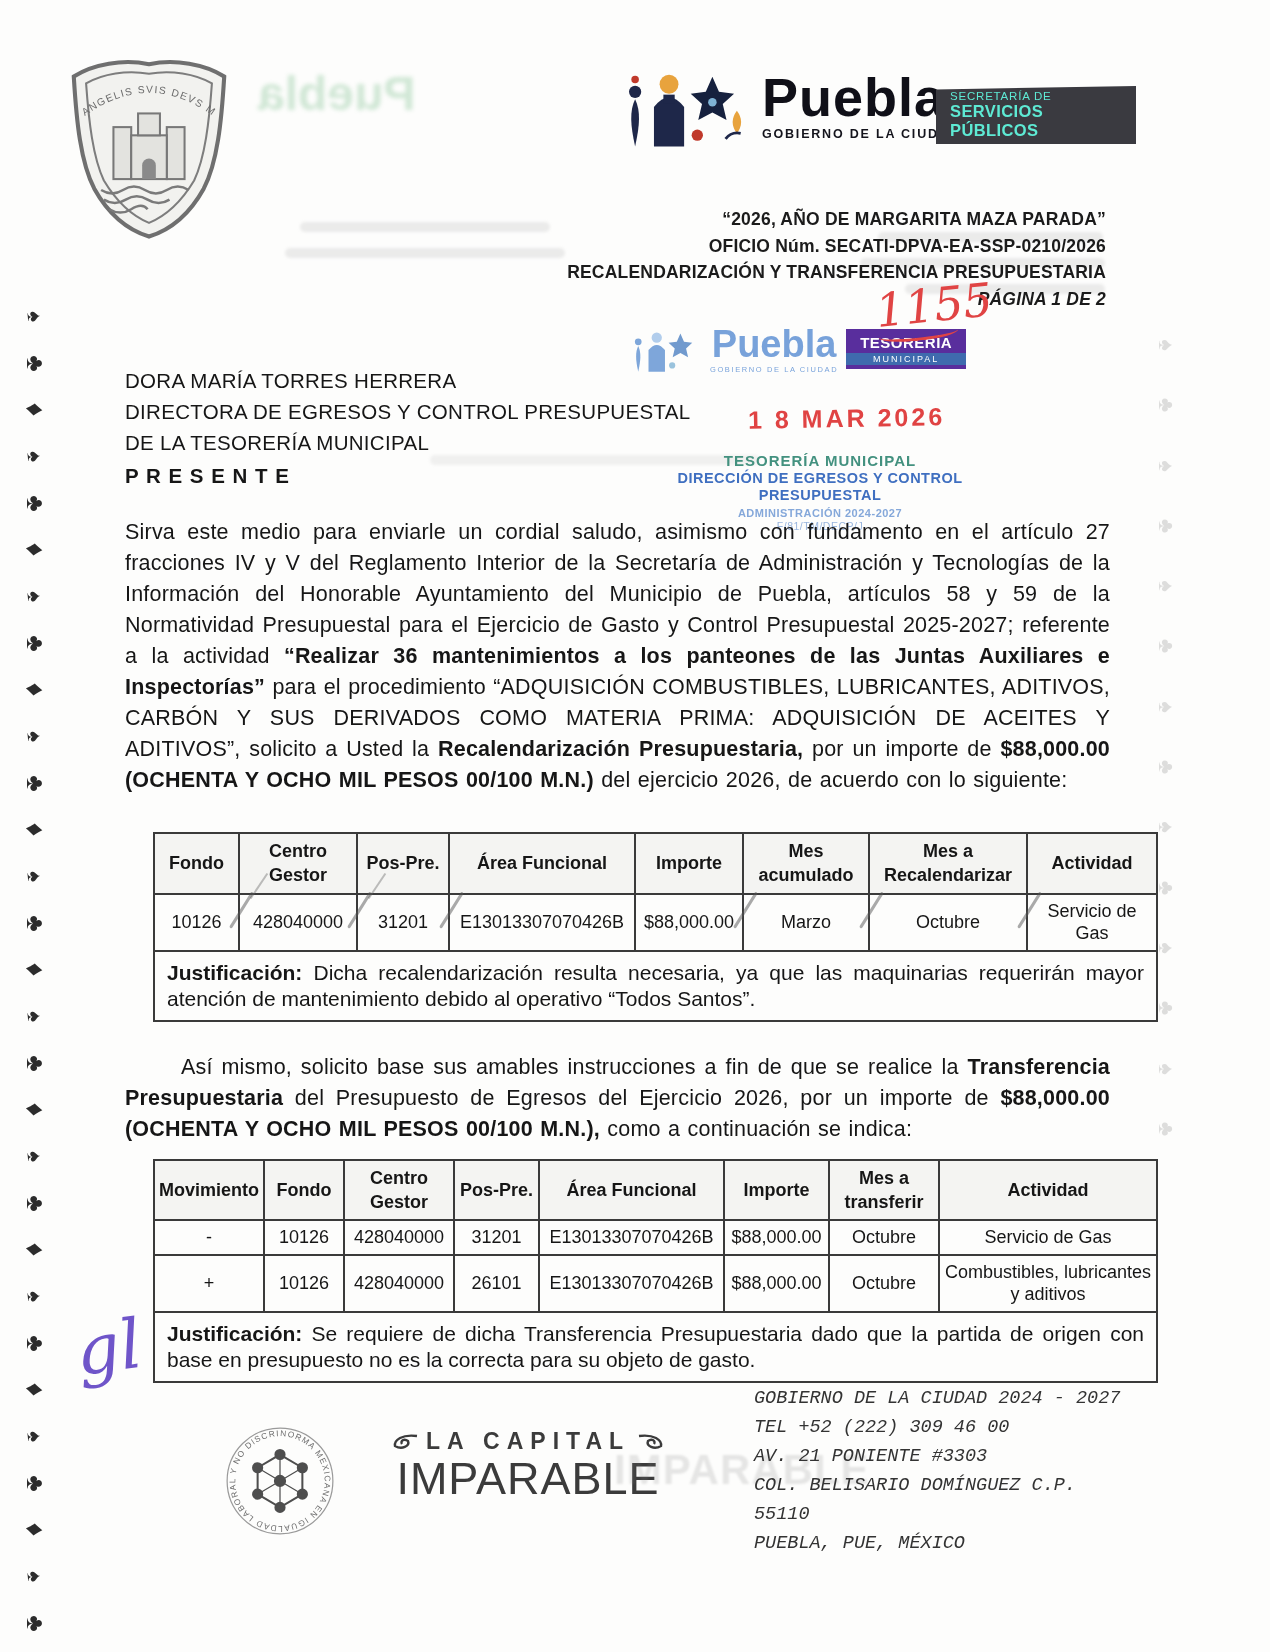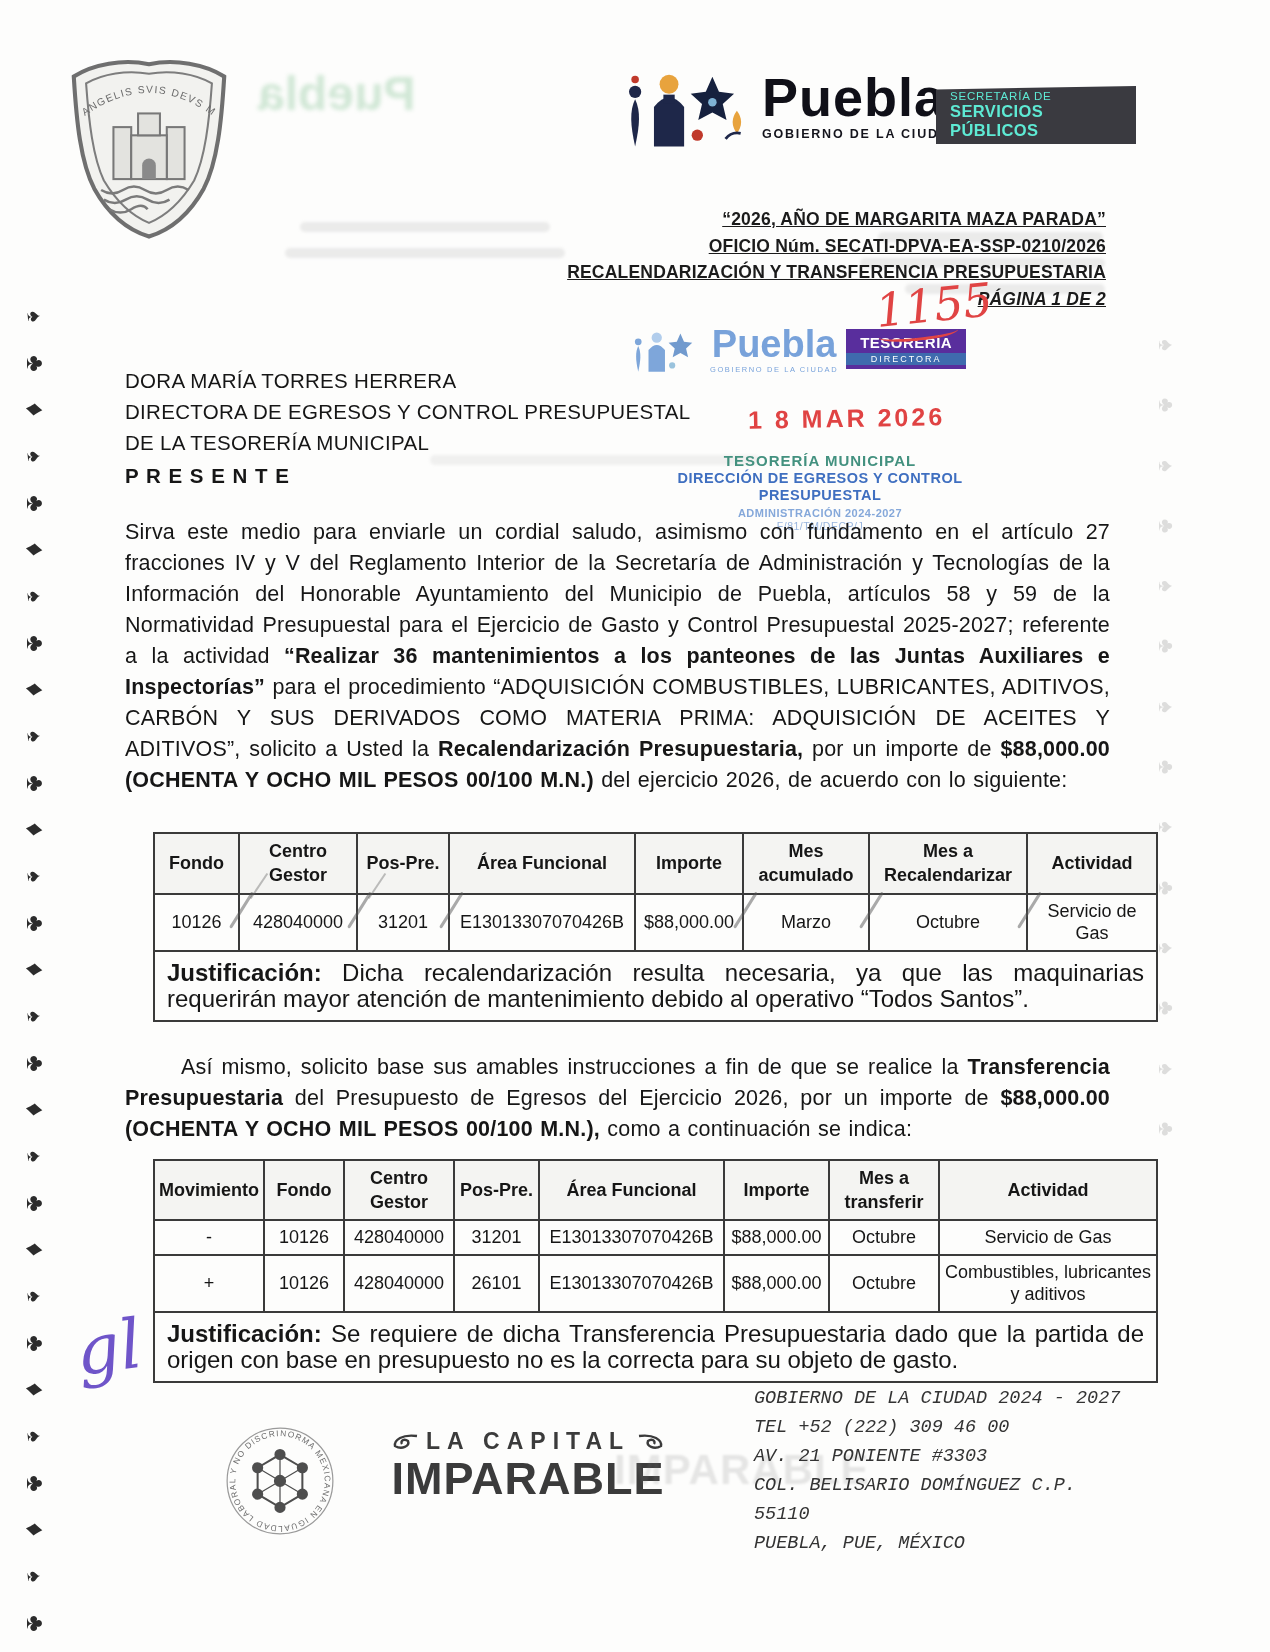--- a/index.html
+++ b/index.html
@@ -18,21 +18,21 @@
   
   #shield{position:absolute;left:60px;top:56px;}
   #ghost-logo{position:absolute;left:258px;top:66px;font-size:48px;font-weight:bold;color:#93c9a0;opacity:.42;filter:blur(2px);transform:scaleX(-1);}
   .ghost-bar{position:absolute;height:10px;border-radius:5px;background:#bdbdbd;opacity:.28;filter:blur(1.5px);}
   #brand{position:absolute;left:620px;top:56px;display:flex;align-items:center;gap:10px;}
   .brand-name{font-size:54px;font-weight:bold;color:#101018;letter-spacing:1px;line-height:1;}
   .brand-tag{font-size:12.5px;font-weight:bold;letter-spacing:1.8px;color:#14141c;margin-top:3px;}
   #badge{position:absolute;left:936px;top:86px;width:200px;height:58px;background:#3a3a40;color:#5eead4;display:flex;flex-direction:column;justify-content:center;padding-left:14px;clip-path:polygon(0 6%,100% 0,100% 100%,0 100%);}
   .badge-1{font-size:11.5px;letter-spacing:.8px;}
   .badge-2{font-size:16.5px;font-weight:bold;letter-spacing:.4px;}
-  #header-meta{position:absolute;left:540px;top:206px;width:566px;text-align:right;font-size:17.5px;font-weight:bold;line-height:26.5px;color:#1b1b1b;letter-spacing:.2px;text-decoration:underline;}
+  #header-meta{position:absolute;left:540px;top:206px;width:566px;text-align:right;font-size:17.5px;font-weight:bold;line-height:26.5px;color:#1b1b1b;letter-spacing:.2px;}
   #header-meta .pg{font-style:italic;}
 
   
   #stamp{position:absolute;left:630px;top:322px;display:flex;align-items:center;gap:8px;opacity:.92;}
   .stamp-mid{display:flex;flex-direction:column;align-items:center;}
   .stamp-brand{font-size:38px;font-weight:bold;color:#6d9bd8;line-height:1;}
   .stamp-tag{font-size:7.5px;color:#6d9bd8;letter-spacing:1.6px;margin-top:2px;}
   .stamp-box{width:120px;background:#4c1d95;color:#fff;text-align:center;padding:5px 0 4px;}
   .stamp-box-1{font-size:15px;font-weight:bold;letter-spacing:.5px;}
   .stamp-box-2{font-size:9px;letter-spacing:2px;background:#2f5fa8;margin-top:2px;padding:1px 0;}
@@ -52,21 +52,21 @@
   
   #content{position:absolute;left:125px;top:517px;width:1015px;}
   .para{width:985px;font-size:21.5px;line-height:31px;text-align:justify;letter-spacing:.2px;word-spacing:1.2px;}
   #para2{text-indent:56px;margin-top:30px;}
   .bseg{font-weight:bold;}
 
   table.doc{border-collapse:collapse;table-layout:fixed;margin-left:28px;font-size:18px;width:1003px;}
   table.doc th,table.doc td{border:2px solid #3a3a3a;text-align:center;vertical-align:middle;padding:5px 4px;}
   table.doc th{background:#f4f4f2;font-weight:bold;line-height:1.35;height:60px;}
   table.doc td{height:34px;line-height:1.25;}
-  table.doc tr.just-row td{text-align:justify;padding:8px 12px;line-height:26px;height:auto;font-size:24px;}
+  table.doc tr.just-row td{text-align:justify;padding:8px 12px;line-height:26px;height:auto;font-size:21px;}
   #table1{margin-top:36px;}
   #table2{margin-top:14px;}
 
   
   #table1 thead th{position:relative;}
   #table1 thead th:nth-child(2)::after,#table1 thead th:nth-child(3)::after{
     content:"";position:absolute;left:18px;bottom:-8px;width:2px;height:30px;background:rgba(100,100,100,.4);transform:rotate(34deg);}
   #table1 tbody tr:first-child td{position:relative;}
   #table1 tbody tr:first-child td:nth-child(1)::after,
   #table1 tbody tr:first-child td:nth-child(2)::after,
@@ -74,21 +74,21 @@
   #table1 tbody tr:first-child td:nth-child(5)::after,
   #table1 tbody tr:first-child td:nth-child(6)::after,
   #table1 tbody tr:first-child td:nth-child(7)::after{
     content:"";position:absolute;right:-4px;top:-6px;width:2.5px;height:42px;background:rgba(85,85,85,.5);transform:rotate(32deg);border-radius:2px;}
 
   
   #signature{position:absolute;left:76px;top:1308px;font-family:"DejaVu Serif",serif;font-style:italic;font-size:68px;color:#6f55c9;transform:rotate(-8deg);}
   #cert{position:absolute;left:220px;top:1416px;}
   #capital{position:absolute;left:378px;top:1428px;width:300px;text-align:center;color:#3b3b3b;}
   .capital-1{font-size:23px;font-weight:bold;letter-spacing:7px;display:flex;align-items:center;justify-content:center;gap:8px;}
-  .capital-2{font-size:45px;font-weight:bold;letter-spacing:1px;line-height:1.05;}
+  .capital-2{font-size:45px;font-weight:normal;letter-spacing:1px;line-height:1.05;}
   #capital-ghost{position:absolute;left:614px;top:1446px;font-size:42px;font-weight:bold;color:#7c7c7c;opacity:.18;filter:blur(1px);letter-spacing:1px;}
   #footer-address{position:absolute;left:754px;top:1384px;font-family:"Liberation Mono",monospace;font-size:18.5px;line-height:29px;color:#333;font-style:italic;}
 </style>
 </head>
 <body>
 
 <div class="page">
 
   <div id="left-strip" class="strip">
       <span class="orn">♠</span>
@@ -206,21 +206,21 @@
       <circle cx="52" cy="30" r="10" fill="#9cc0e8"></circle>
       <path d="M98,22 l7,16 16,2 -12,11 4,17 -15,-8 -15,8 4,-17 -12,-11 16,-2 Z" fill="#4a7fc1"></path>
       <circle cx="82" cy="84" r="6" fill="#7fb3d5"></circle>
     </svg>
     <div class="stamp-mid">
       <div class="stamp-brand">Puebla</div>
       <div class="stamp-tag">GOBIERNO DE LA CIUDAD</div>
     </div>
     <div class="stamp-box">
       <div class="stamp-box-1">TESORERÍA</div>
-      <div class="stamp-box-2">DIRECTORA</div>
+      <div class="stamp-box-2">MUNICIPAL</div>
     </div>
   </div>
   <div id="folio">1155</div>
   <div id="date-stamp">1 8 MAR 2026</div>
   <div id="office">
     <div class="office-1">TESORERÍA MUNICIPAL</div>
     <div class="office-2">DIRECCIÓN DE EGRESOS Y CONTROL</div>
     <div class="office-3">PRESUPUESTAL</div>
     <div class="office-4">ADMINISTRACIÓN 2024-2027</div>
     <div class="office-5">F/81/TM/DECP/J</div>

